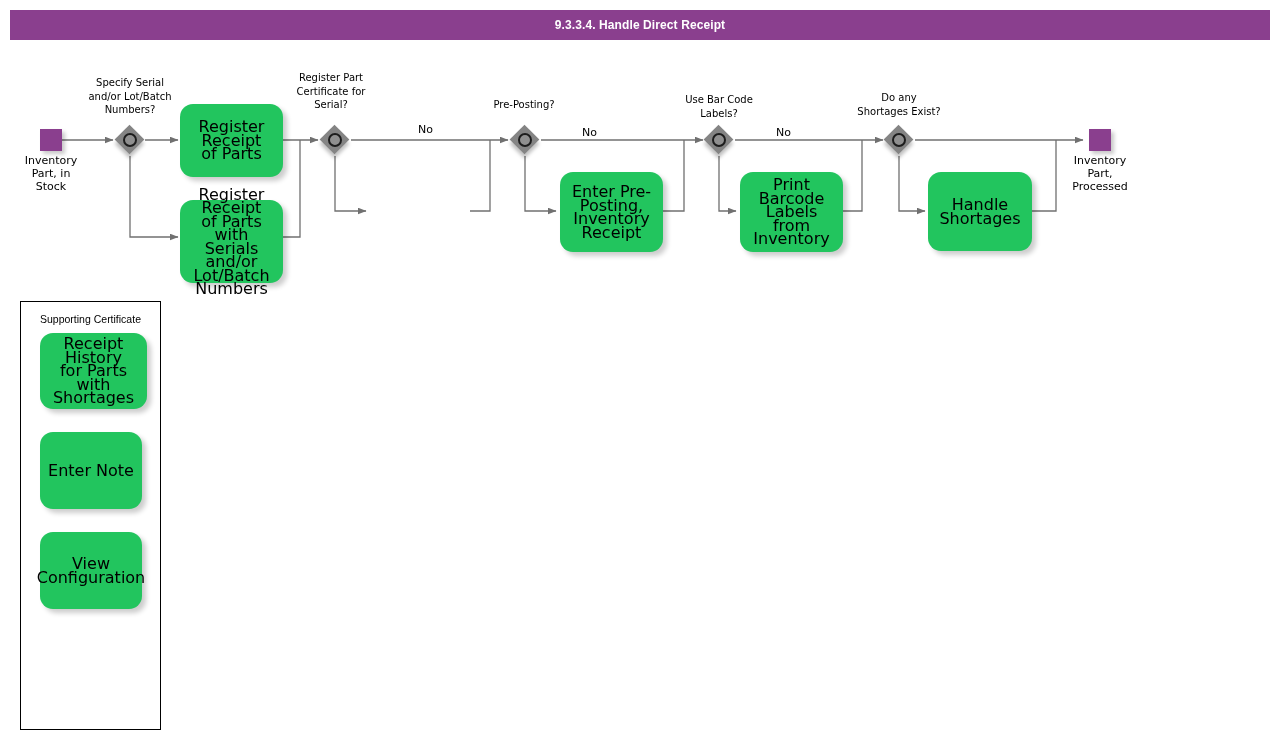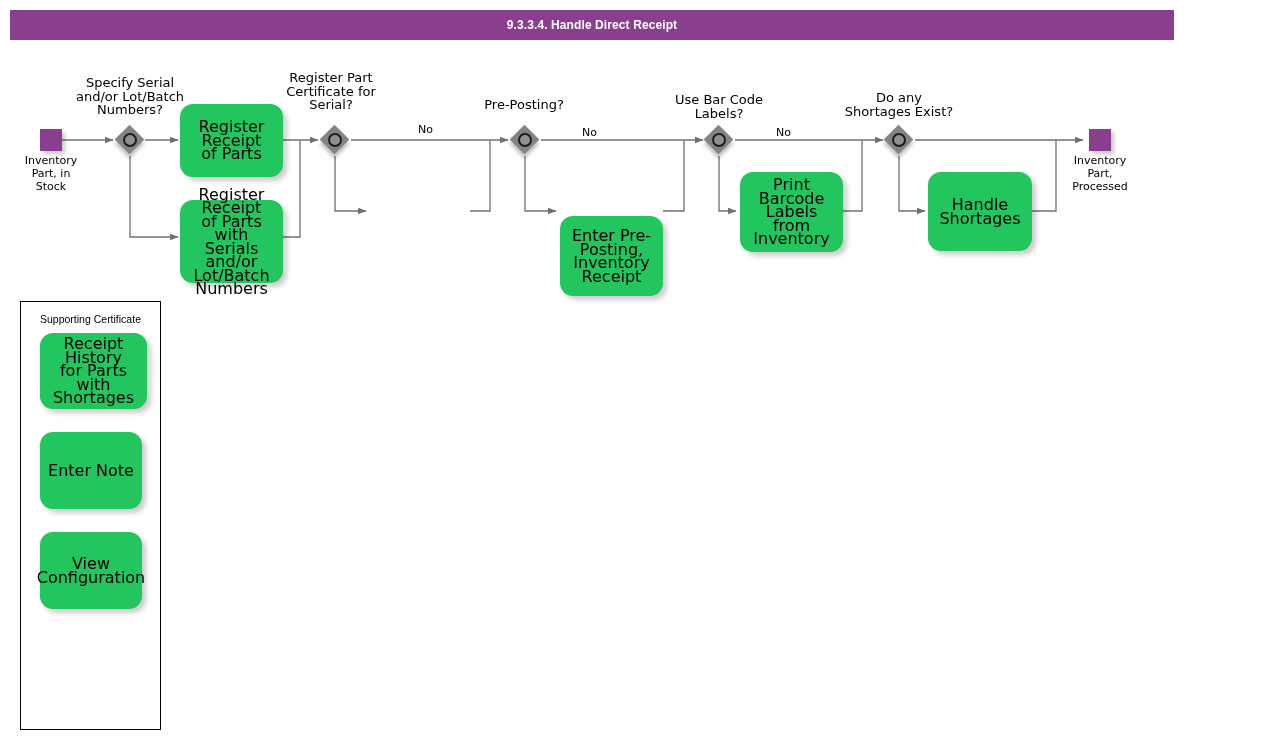--- a/index.html
+++ b/index.html
@@ -20,21 +20,21 @@
     left: 0; top: 0;
     width: 1280px;
     height: 740px;
   }
 
   
   .titlebar {
     position: absolute;
     left: 10px;
     top: 10px;
-    width: 1164px;
+    width: 1260px;
     height: 30px;
     background: #8a3f8e;
     color: #ffffff;
     display: flex;
     align-items: center;
     justify-content: center;
     font-size: 12px;
     font-weight: bold;
     font-family: "Liberation Sans", sans-serif;
     letter-spacing: 0.1px;
@@ -107,21 +107,21 @@
     width: 14px;
     height: 14px;
     border-radius: 50%;
     border: 2.5px solid #1c1c1c;
     background: #8f8f8f;
     box-sizing: border-box;
   }
   .gw-label {
     position: absolute;
     text-align: center;
-    font-size: 13px;
+    font-size: 10px;
     line-height: 13.5px;
     color: #000000;
     font-family: "DejaVu Sans", sans-serif;
     white-space: pre-line;
   }
   .edge-label {
     position: absolute;
     font-size: 11px;
     color: #000000;
     font-family: "DejaVu Sans", sans-serif;
@@ -234,21 +234,21 @@
   <div class="edge-label" style="left:378px; top:123px;">No</div>
 
 
   <div class="gw-label" style="left:460px; top:98px; width:128px;">Pre-Posting?</div>
   <div class="gateway" style="left:510px; top:125px;">
     <div class="diamond"></div>
     <div class="ring"></div>
   </div>
   <div class="edge-label" style="left:542px; top:126px;">No</div>
 
-  <div class="task" style="left:560px; top:172px; width:103px; height:80px;margin-top:44px;">Enter Pre-
+  <div class="task" style="left:560px; top:172px; width:103px; height:80px;">Enter Pre-
 Posting,
 Inventory
 Receipt</div>
 
   <div class="gw-label" style="left:655px; top:93px; width:128px;">Use Bar Code
 Labels?</div>
   <div class="gateway" style="left:704px; top:125px;">
     <div class="diamond"></div>
     <div class="ring"></div>
   </div>

